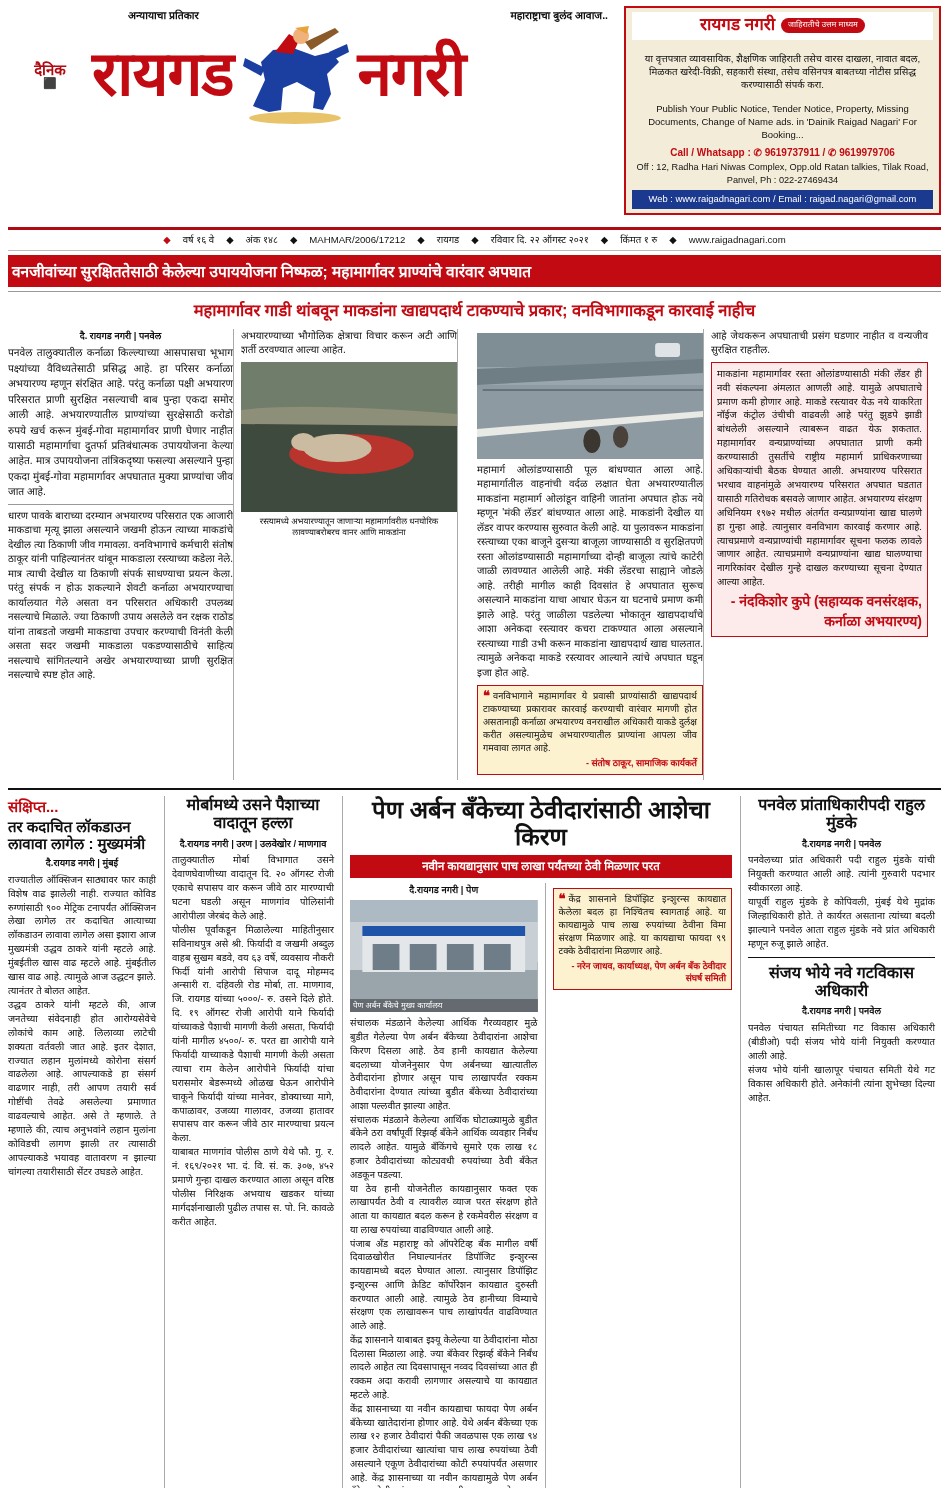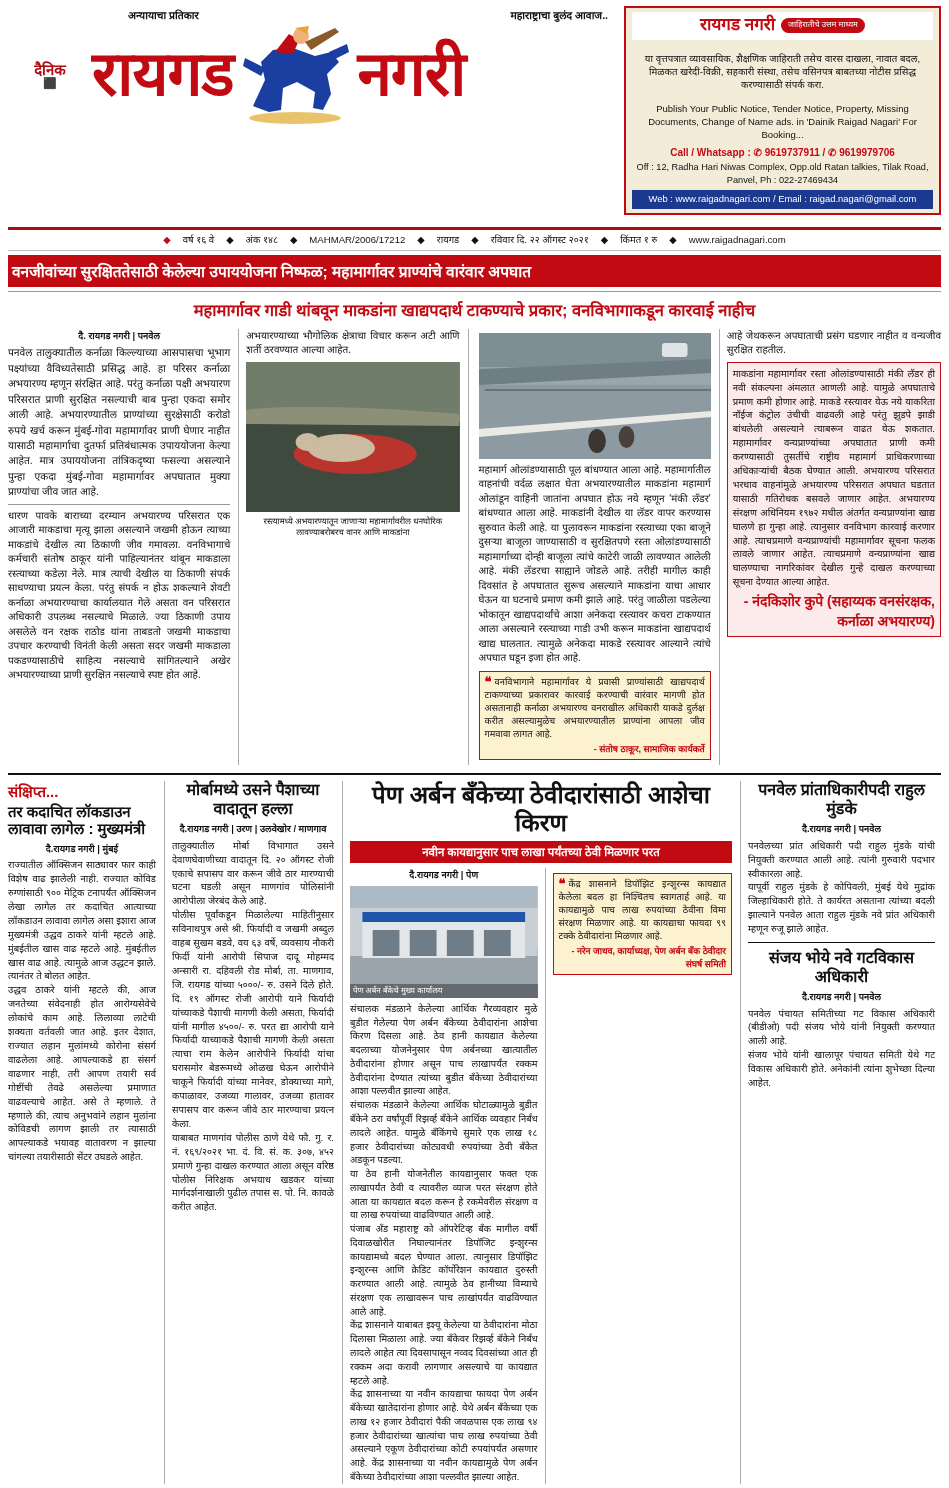--- a/index.html
+++ b/index.html
@@ -79,21 +79,21 @@
     text-align:center; font-size:41px; font-weight:bold; line-height:1.12;
     padding:12px 4px 6px; letter-spacing:-0.5px;
   }
   .lead-sub {
     text-align:center; color:#c20a12; font-weight:bold; font-size:16.5px;
     padding:2px 4px 8px;
   }
   .hr-thin { border-top:1px solid #999; margin:4px 0; }
 
   
-  .lead-wrap { display:flex; gap:8px; }
+  .lead-wrap { display:flex; gap:0; }
   .lead-col { font-size:10px; line-height:1.45; text-align:justify; }
   .lead-c1 { width:225px; }
   .lead-c2 { width:224px; }
   .lead-c3 { width:246px; }
   .lead-c4 { width:225px; }
   .byline { font-size:9.4px; font-weight:bold; text-align:center; margin-bottom:3px; }
   .lead-intro { font-size:10.3px; line-height:1.5; text-align:justify; }
 
   .photo {
     background:#6b7b86; position:relative; overflow:hidden; margin:4px 0;
@@ -231,21 +231,21 @@
           <rect y="60" width="215" height="90" fill="#3f4a3e"></rect>
           <ellipse cx="110" cy="92" rx="62" ry="20" fill="#b8342c"></ellipse>
           <ellipse cx="96" cy="86" rx="34" ry="14" fill="#cbbba0"></ellipse>
           <ellipse cx="62" cy="80" rx="12" ry="9" fill="#cbbba0"></ellipse>
           <path d="M0 48 Q60 40 215 52 L215 64 L0 62 Z" fill="#8d8f78"></path>
         </svg>
       </div>
       <div class="photo-cap-below">रस्त्यामध्ये अभयारण्यातून जाणाऱ्या महामार्गावरील धनघोरिक लावण्याबरोबरच वानर आणि माकडांना</div>
     </div>
 
-    <div class="lead-col lead-c3 vline" style="padding-left:10px;">
+    <div class="lead-col lead-c3 vline" style="padding-left:19px;">
       <div class="photo ph-road" style="height:126px;">
         <svg width="100%" height="126" viewBox="0 0 236 126" preserveAspectRatio="none">
           <rect width="236" height="126" fill="#9aa6ad"></rect>
           <rect y="0" width="236" height="34" fill="#7f8d95"></rect>
           <path d="M0 36 L236 26 L236 40 L0 52 Z" fill="#6f7d85"></path>
           <rect y="52" width="236" height="74" fill="#8e9aa1"></rect>
           <path d="M0 96 L236 78 L236 84 L0 104 Z" fill="#e9e9e6"></path>
           <ellipse cx="120" cy="108" rx="9" ry="12" fill="#3c3630"></ellipse>
           <ellipse cx="150" cy="104" rx="8" ry="11" fill="#4a423a"></ellipse>
           <rect x="186" y="10" width="26" height="14" rx="3" fill="#dfe3e6"></rect>

